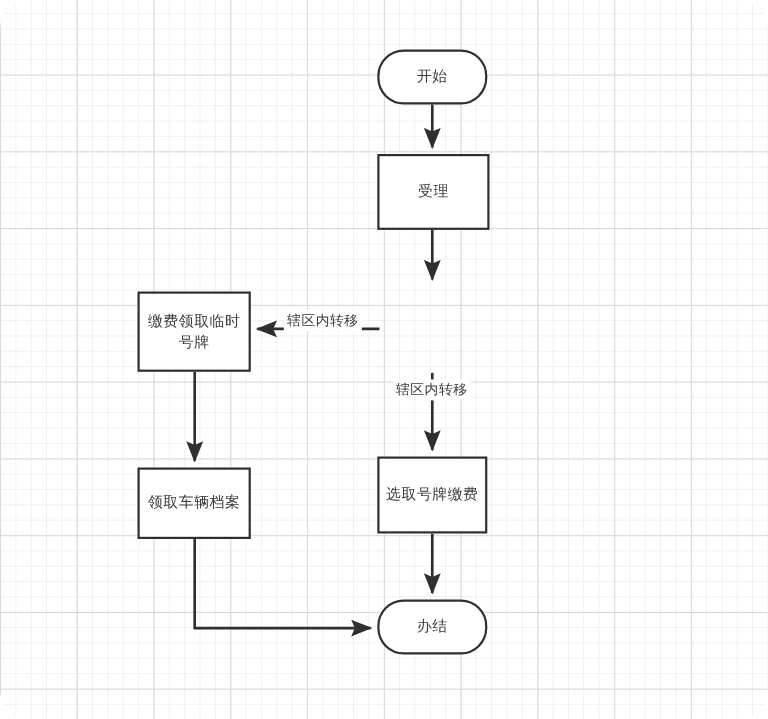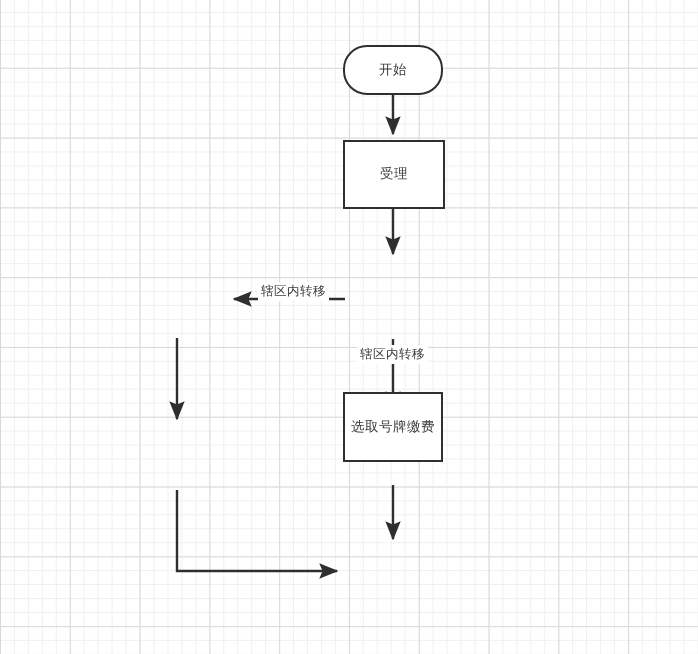--- a/index.html
+++ b/index.html
@@ -21,20 +21,21 @@
       linear-gradient(to right, #d9d9d9 1px, transparent 1px),
       linear-gradient(to bottom, #d9d9d9 1px, transparent 1px),
       linear-gradient(to right, #f0f0f0 1px, transparent 1px),
       linear-gradient(to bottom, #f0f0f0 1px, transparent 1px);
     background-size:
       69.8px 69.8px,
       69.8px 69.8px,
       13.96px 13.96px,
       13.96px 13.96px;
     background-position: 0 -2px, 0 -2px, 0 -2px, 0 -2px;
+    border-radius: 26px;
   }
 
   #svg-layer {
     position: absolute;
     left: 0;
     top: 0;
     width: 698px;
     height: 654px;
   }
 
@@ -143,24 +144,34 @@
 
   <div class="node terminator" style="left:343px; top:45px; width:100px; height:50px;">
     <span class="node-label">开始</span>
   </div>
 
   <div class="node" style="left:343px; top:140px; width:102px; height:69px;">
     <span class="node-label">受理</span>
   </div>
 
 
+  <div class="node" style="left:125px; top:265px; width:103px; height:73px;">
+    <span class="node-label">缴费领取临时
+号牌</span>
+  </div>
 
+  <div class="node" style="left:125px; top:425px; width:103px; height:65px;">
+    <span class="node-label">领取车辆档案</span>
+  </div>
 
-  <div class="node" style="left:343px; top:392px; width:100px; height:70px;text-align:center;">
+  <div class="node" style="left:343px; top:415px; width:100px; height:70px;text-align:center;">
     <span class="node-label">选取号牌缴费</span>
   </div>
 
+  <div class="node terminator" style="left:343px; top:545px; width:100px; height:50px;">
+    <span class="node-label">办结</span>
+  </div>
 
   <div class="edge-label" style="left:258px; top:282px;">辖区内转移</div>
 
   <div class="edge-label" style="left:357px; top:345px;">辖区内转移</div>
 
 </div>
 
 </body></html>

